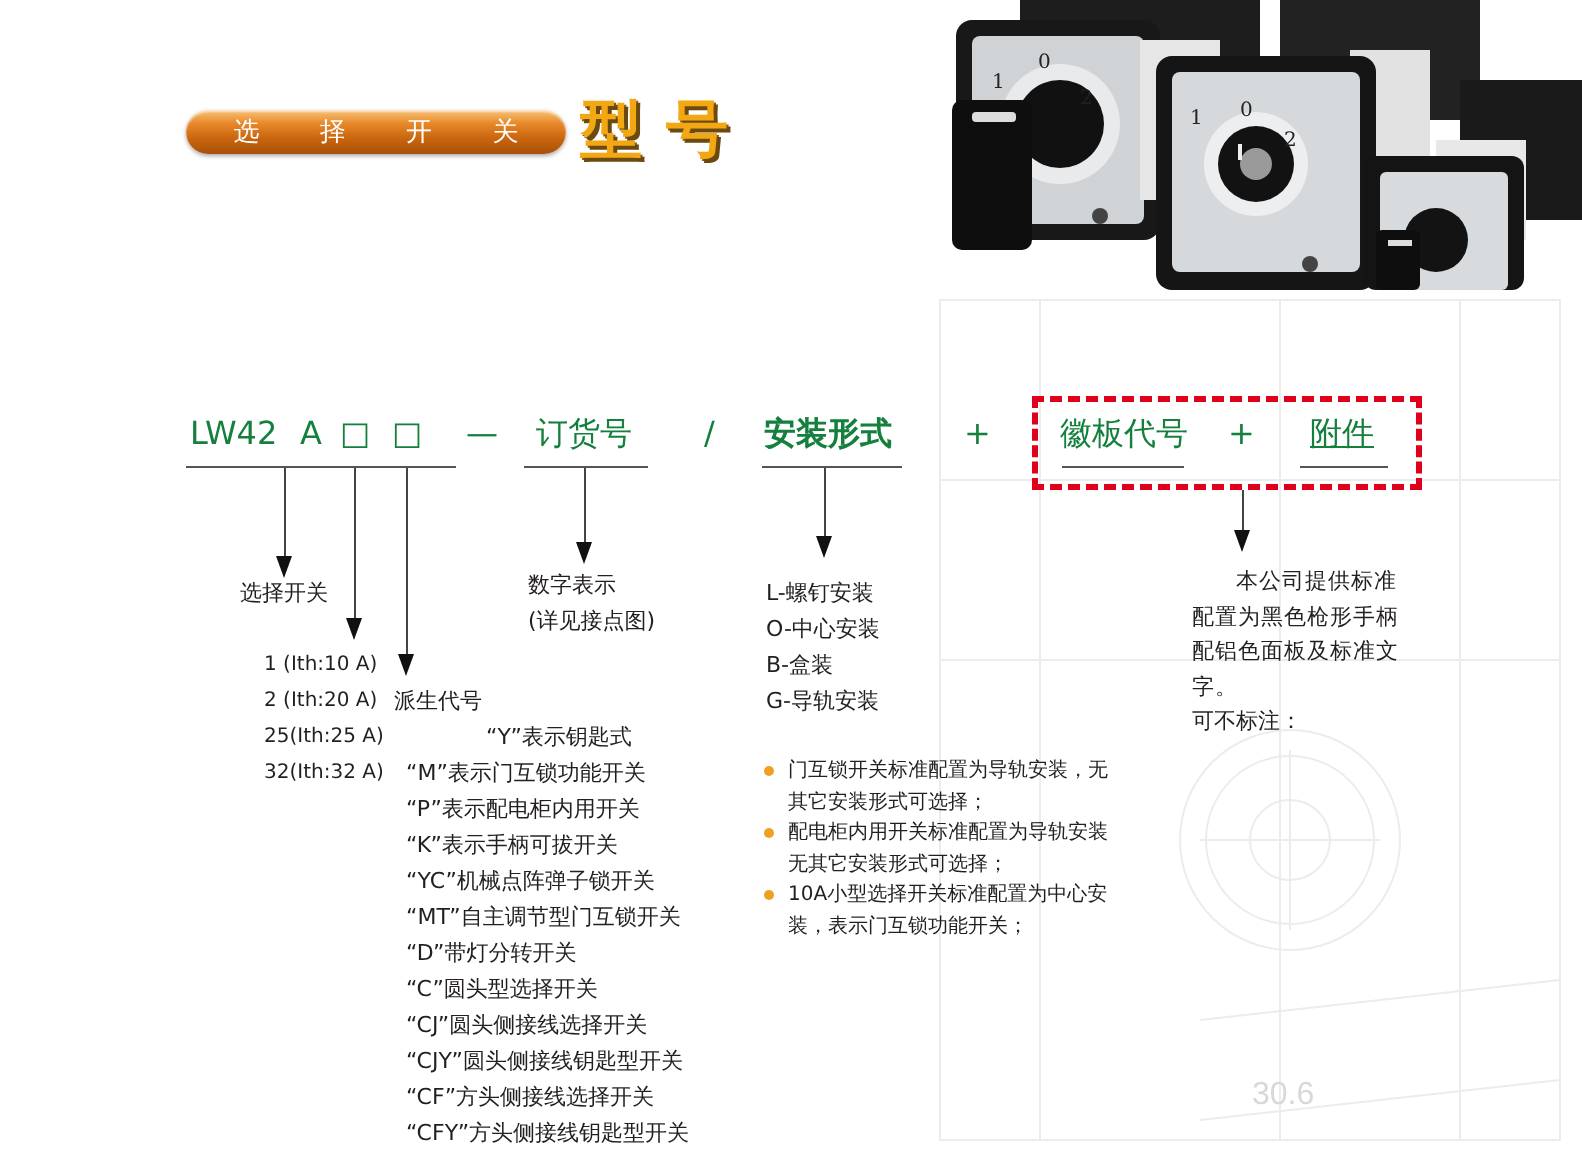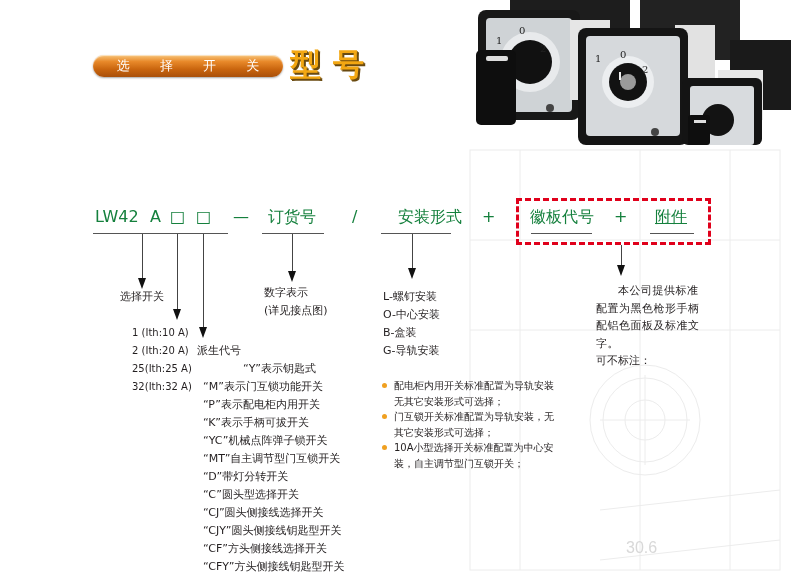--- a/index.html
+++ b/index.html
@@ -126,21 +126,21 @@
   </g>
 </svg>
 
 <div class="abs f" style="left:95px;">LW42</div>
 <div class="abs f" style="left:150px;">A</div>
 <div class="abs f" style="left:170px;">□</div>
 <div class="abs f" style="left:196px;">□</div>
 <div class="abs f" style="left:233px;">—</div>
 <div class="abs f" style="left:268px;">订货号</div>
 <div class="abs f" style="left:352px;">/</div>
-<div class="abs f" style="left:398px;">安装形式</div>
+<div class="abs f" style="left:382px;font-weight:bold;">安装形式</div>
 <div class="abs f" style="left:482px;">+</div>
 <div class="abs f" style="left:530px;">徽板代号</div>
 <div class="abs f" style="left:614px;">+</div>
 <div class="abs f" style="left:655px;text-decoration:underline;">附件</div>
 
 <div class="abs redbox"></div>
 
 <div class="abs uline" style="left:93px;top:233px;width:135px;"></div>
 <div class="abs uline" style="left:262px;top:233px;width:62px;"></div>
 <div class="abs uline" style="left:381px;top:233px;width:70px;"></div>
@@ -187,21 +187,21 @@
 
 <div class="abs txt" style="left:264px;top:284px;">数字表示</div>
 <div class="abs txt" style="left:264px;top:302px;">(详见接点图)</div>
 
 <div class="abs txt" style="left:383px;top:288px;">L-螺钉安装</div>
 <div class="abs txt" style="left:383px;top:306px;">O-中心安装</div>
 <div class="abs txt" style="left:383px;top:324px;">B-盒装</div>
 <div class="abs txt" style="left:383px;top:342px;">G-导轨安装</div>
 
 <div class="abs bullet-list">
+  <div class="bullet-item"><span class="bullet-dot"></span><span>门互锁开关标准配置为导轨安装，无其它安装形式可选择；</span></div>
   <div class="bullet-item"><span class="bullet-dot"></span><span>配电柜内用开关标准配置为导轨安装无其它安装形式可选择；</span></div>
-  <div class="bullet-item"><span class="bullet-dot"></span><span>门互锁开关标准配置为导轨安装，无其它安装形式可选择；</span></div>
-  <div class="bullet-item"><span class="bullet-dot"></span><span>10A小型选择开关标准配置为中心安装，自主调节型门互锁开关；</span></div>
+  <div class="bullet-item"><span class="bullet-dot"></span><span>10A小型选择开关标准配置为中心安装，表示门互锁功能开关；</span></div>
 </div>
 
 <div class="abs note">
   <p style="text-indent:2em;letter-spacing:0.5px;">本公司提供标准配置为黑色枪形手柄配铝色面板及标准文字。</p>
   <p>可不标注：</p>
 </div>
 
 </body></html>

